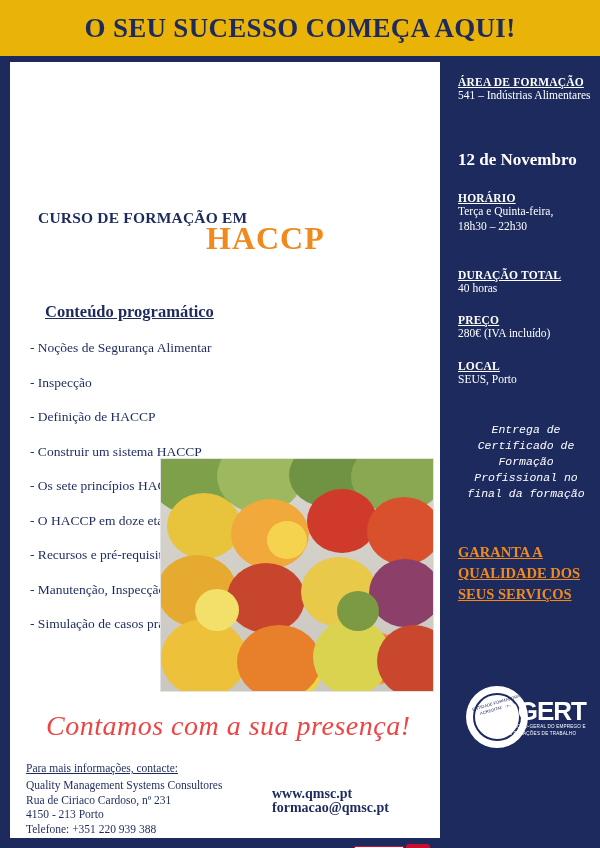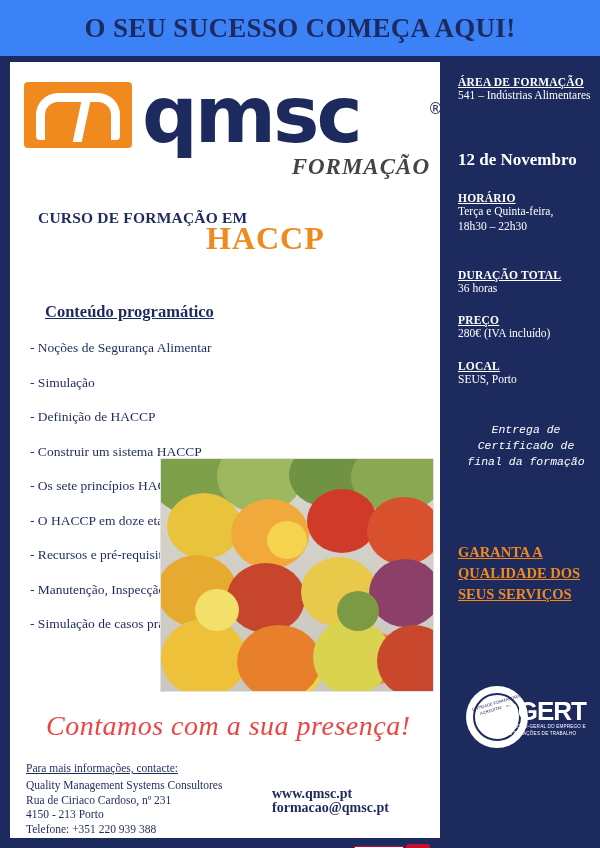--- a/index.html
+++ b/index.html
@@ -20,21 +20,21 @@
     background: #1d2a5e;
     box-sizing: border-box;
   }
   
   .header {
     position: absolute;
     top: 0;
     left: 0;
     width: 600px;
     height: 56px;
-    background: #3b82f6;
+    background: #eab308;
     display: flex;
     align-items: center;
     justify-content: center;
   }
   .header-title {
     font-family: "Liberation Serif", serif;
     font-weight: bold;
     font-size: 27px;
     color: #1d2a5e;
     letter-spacing: 0.3px;
@@ -425,38 +425,29 @@
 <body>
 
 <div class="poster">
 
   <div class="header">
     <div class="header-title">O SEU SUCESSO COMEÇA AQUI!</div>
   </div>
 
   <div class="left-panel">
 
-    <div class="logo-row">
-      <div class="logo-mark">
-        <div class="logo-mark-inner"></div>
-        <div class="logo-mark-slash"></div>
-      </div>
-      <div class="logo-word">qmsc</div>
-      <div class="logo-reg">®</div>
-      <div class="logo-sub">FORMAÇÃO</div>
-    </div>
 
     <div class="course-label">CURSO DE FORMAÇÃO EM</div>
     <div class="course-name">HACCP</div>
 
     <div class="content-heading">Conteúdo programático</div>
 
     <ul class="content-list">
       <li>- Noções de Segurança Alimentar</li>
-      <li>- Simulação</li>
+      <li>- Inspecção</li>
       <li>- Definição de HACCP</li>
       <li>- Construir um sistema HACCP</li>
       <li>- Os sete princípios HACCP</li>
       <li>- O HACCP em doze etapas</li>
       <li>- Recursos e pré-requisitos necessários</li>
       <li>- Manutenção, Inspecção e Procedimentos de Segurança Alimentar</li>
       <li>- Simulação de casos práticos</li>
     </ul>
 
     <div class="fruit-photo">
@@ -517,35 +508,36 @@
     <div class="date-line">12 de Novembro</div>
 
     <div class="block-horario">
       <div class="rc-heading">HORÁRIO</div>
       <div class="rc-text">Terça e Quinta-feira,</div>
       <div class="rc-text">18h30 – 22h30</div>
     </div>
 
     <div class="block-duracao">
       <div class="rc-heading">DURAÇÃO TOTAL</div>
-      <div class="rc-text">36 horas</div>
+      <div class="rc-text">40 horas</div>
     </div>
 
     <div class="block-preco">
       <div class="rc-heading">PREÇO</div>
       <div class="rc-text">280€ (IVA incluído)</div>
     </div>
 
     <div class="block-local">
       <div class="rc-heading">LOCAL</div>
       <div class="rc-text">SEUS, Porto</div>
     </div>
 
     <div class="cert-note">
       <div>Entrega de Certificado de</div>
+      <div>Formação Profissional no</div>
       <div>final da formação</div>
     </div>
 
     <div class="guarantee">
       <div>GARANTA A</div>
       <div>QUALIDADE DOS</div>
       <div>SEUS SERVIÇOS</div>
     </div>
 
     <div class="dgert">

